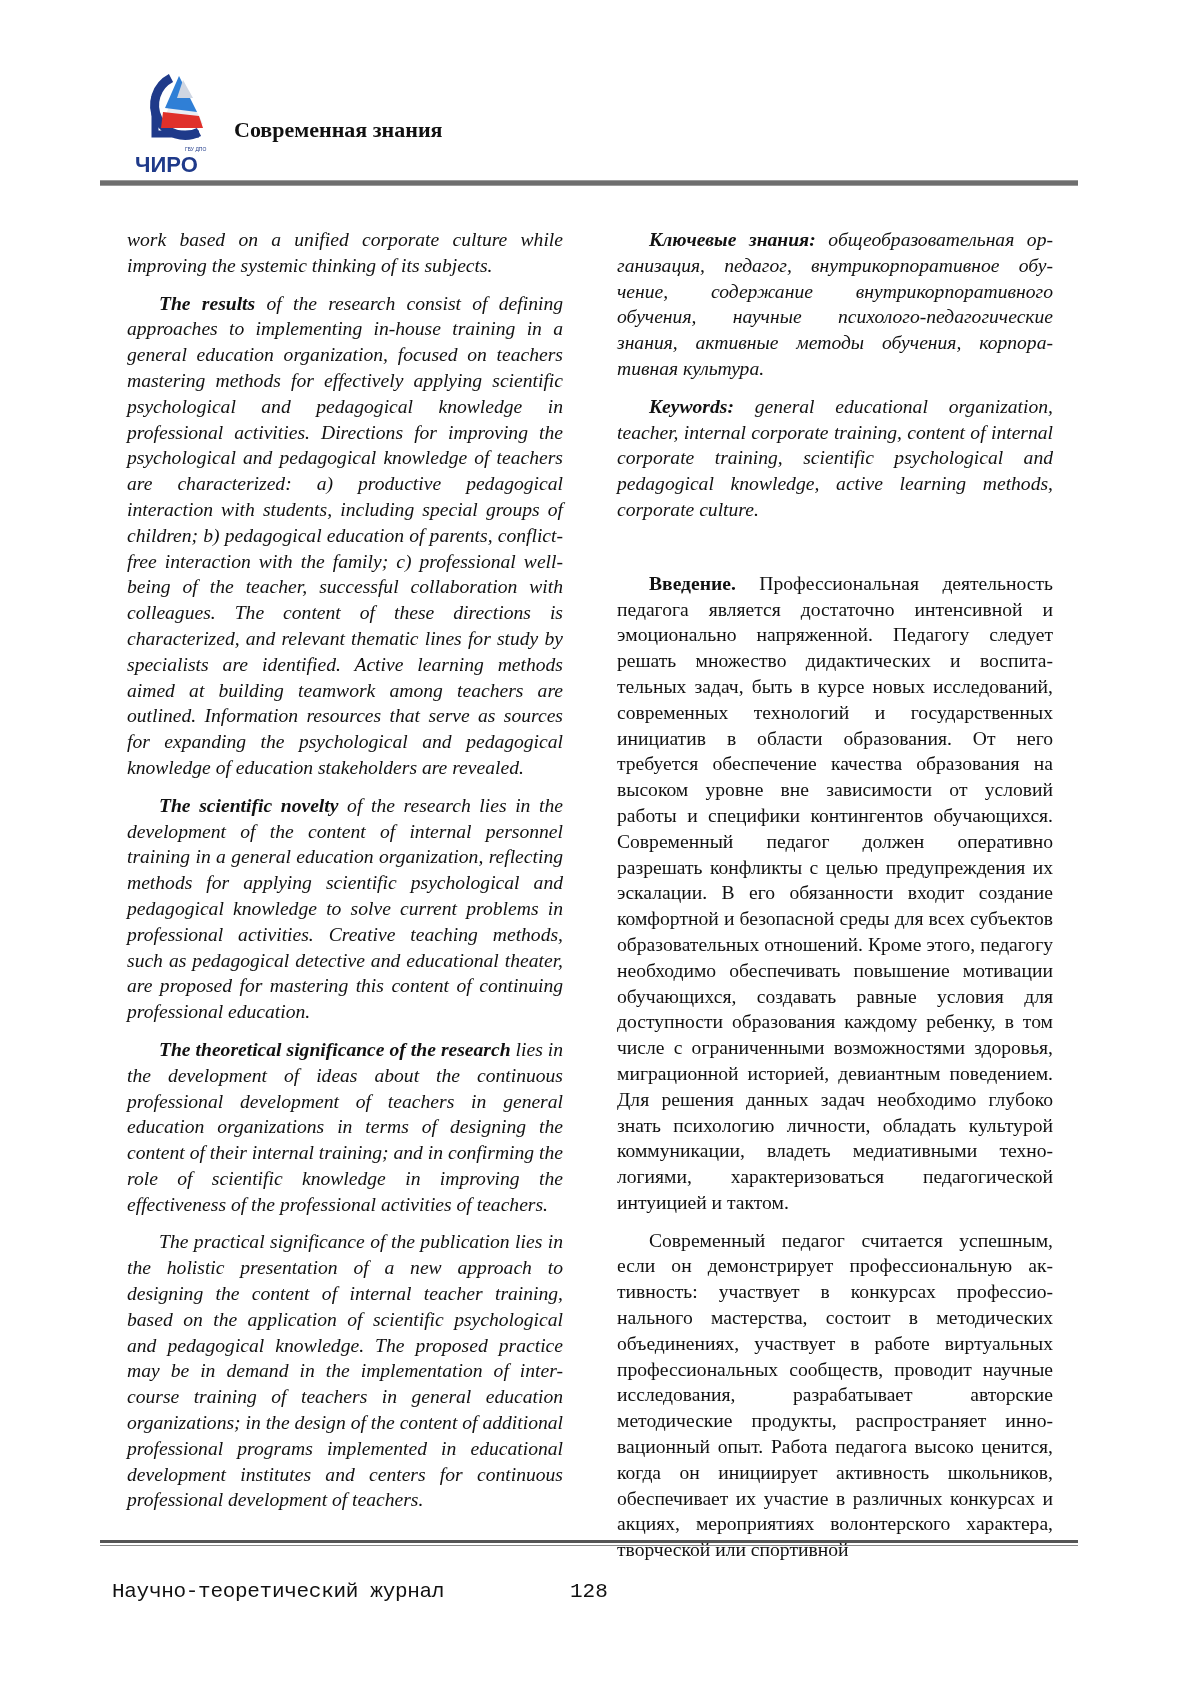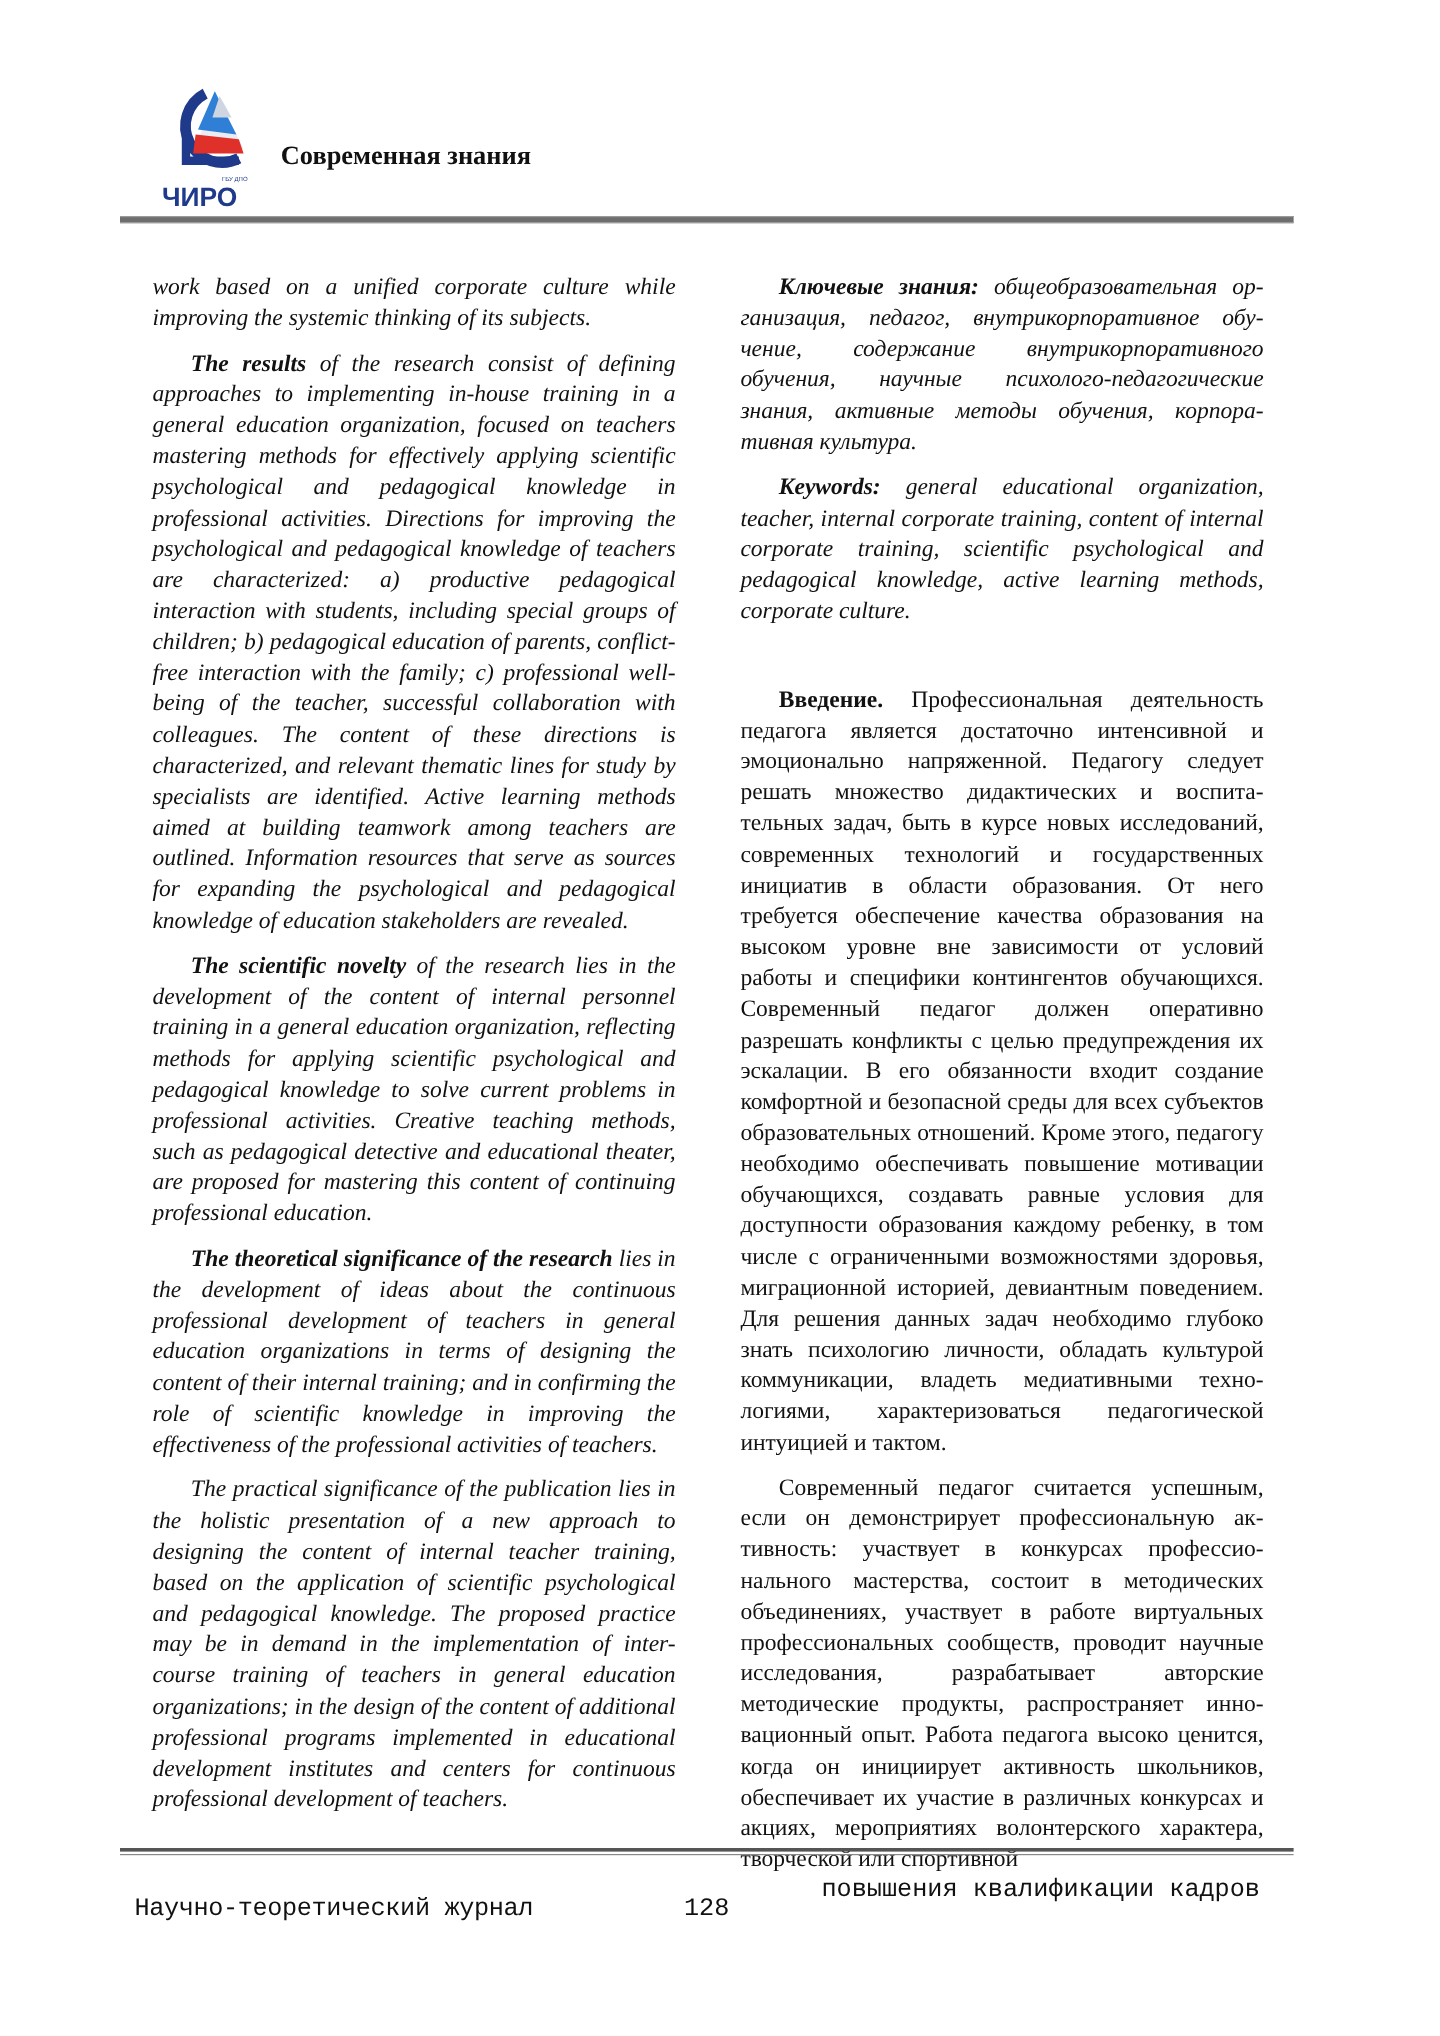--- a/index.html
+++ b/index.html
@@ -67,15 +67,14 @@
   <p class="ind"><b class="lead">Введение.</b><span> Профессиональная деятельность педагога является достаточно интенсивной и эмоционально напряженной. Педагогу следу­ет решать множество дидактических и воспита­тельных задач, быть в курсе новых исследова­ний, современных технологий и государствен­ных инициатив в области образования. От него требуется обеспечение качества образования на высоком уровне вне зависимости от условий работы и специфики контингентов обучающих­ся. Современный педагог должен оперативно разрешать конфликты с целью предупреждения их эскалации. В его обязанности входит созда­ние комфортной и безопасной среды для всех субъектов образовательных отношений. Кроме этого, педагогу необходимо обеспечивать по­вышение мотивации обучающихся, создавать равные условия для доступности образования каждому ребенку, в том числе с ограниченны­ми возможностями здоровья, миграционной историей, девиантным поведением. Для реше­ния данных задач необходимо глубоко знать психологию личности, обладать культурой коммуникации, владеть медиативными техно­логиями, характеризоваться педагогической интуицией и тактом.</span></p>
   <p class="ind">Современный педагог считается успешным, если он демонстрирует профессиональную ак­тивность: участвует в конкурсах профессио­нального мастерства, состоит в методических объединениях, участвует в работе виртуальных профессиональных сообществ, проводит науч­ные исследования, разрабатывает авторские методические продукты, распространяет инно­вационный опыт. Работа педагога высоко це­нится, когда он инициирует активность школь­ников, обеспечивает их участие в различных конкурсах и акциях, мероприятиях волонтер­ского характера, творческой или спортивной</p>
 </div>
 
 <div class="footer-rule-thick"></div>
 <div class="footer-rule-thin"></div>
 <div class="footer">
   <div class="footer-left">Научно-теоретический журнал</div>
   <div class="footer-page">128</div>
   <div class="footer-right">
-    <div>повышения квалификации кадров</div>
   </div>
 </div>
 
 </body></html>

